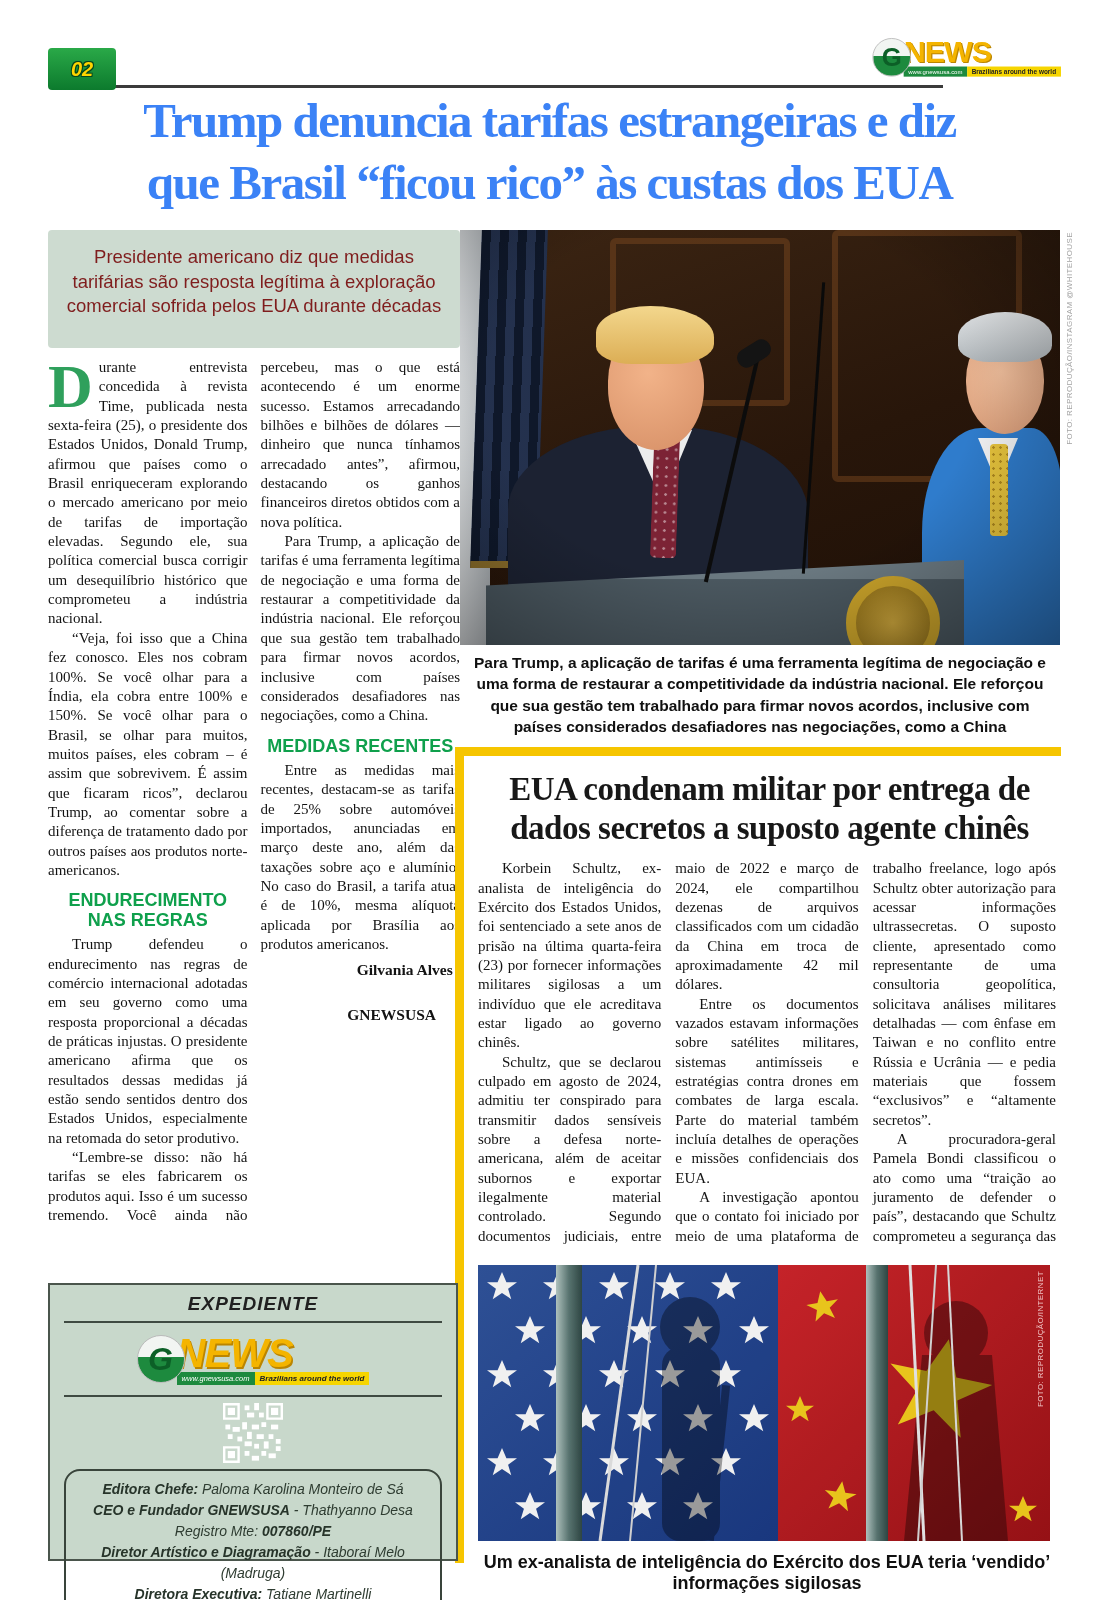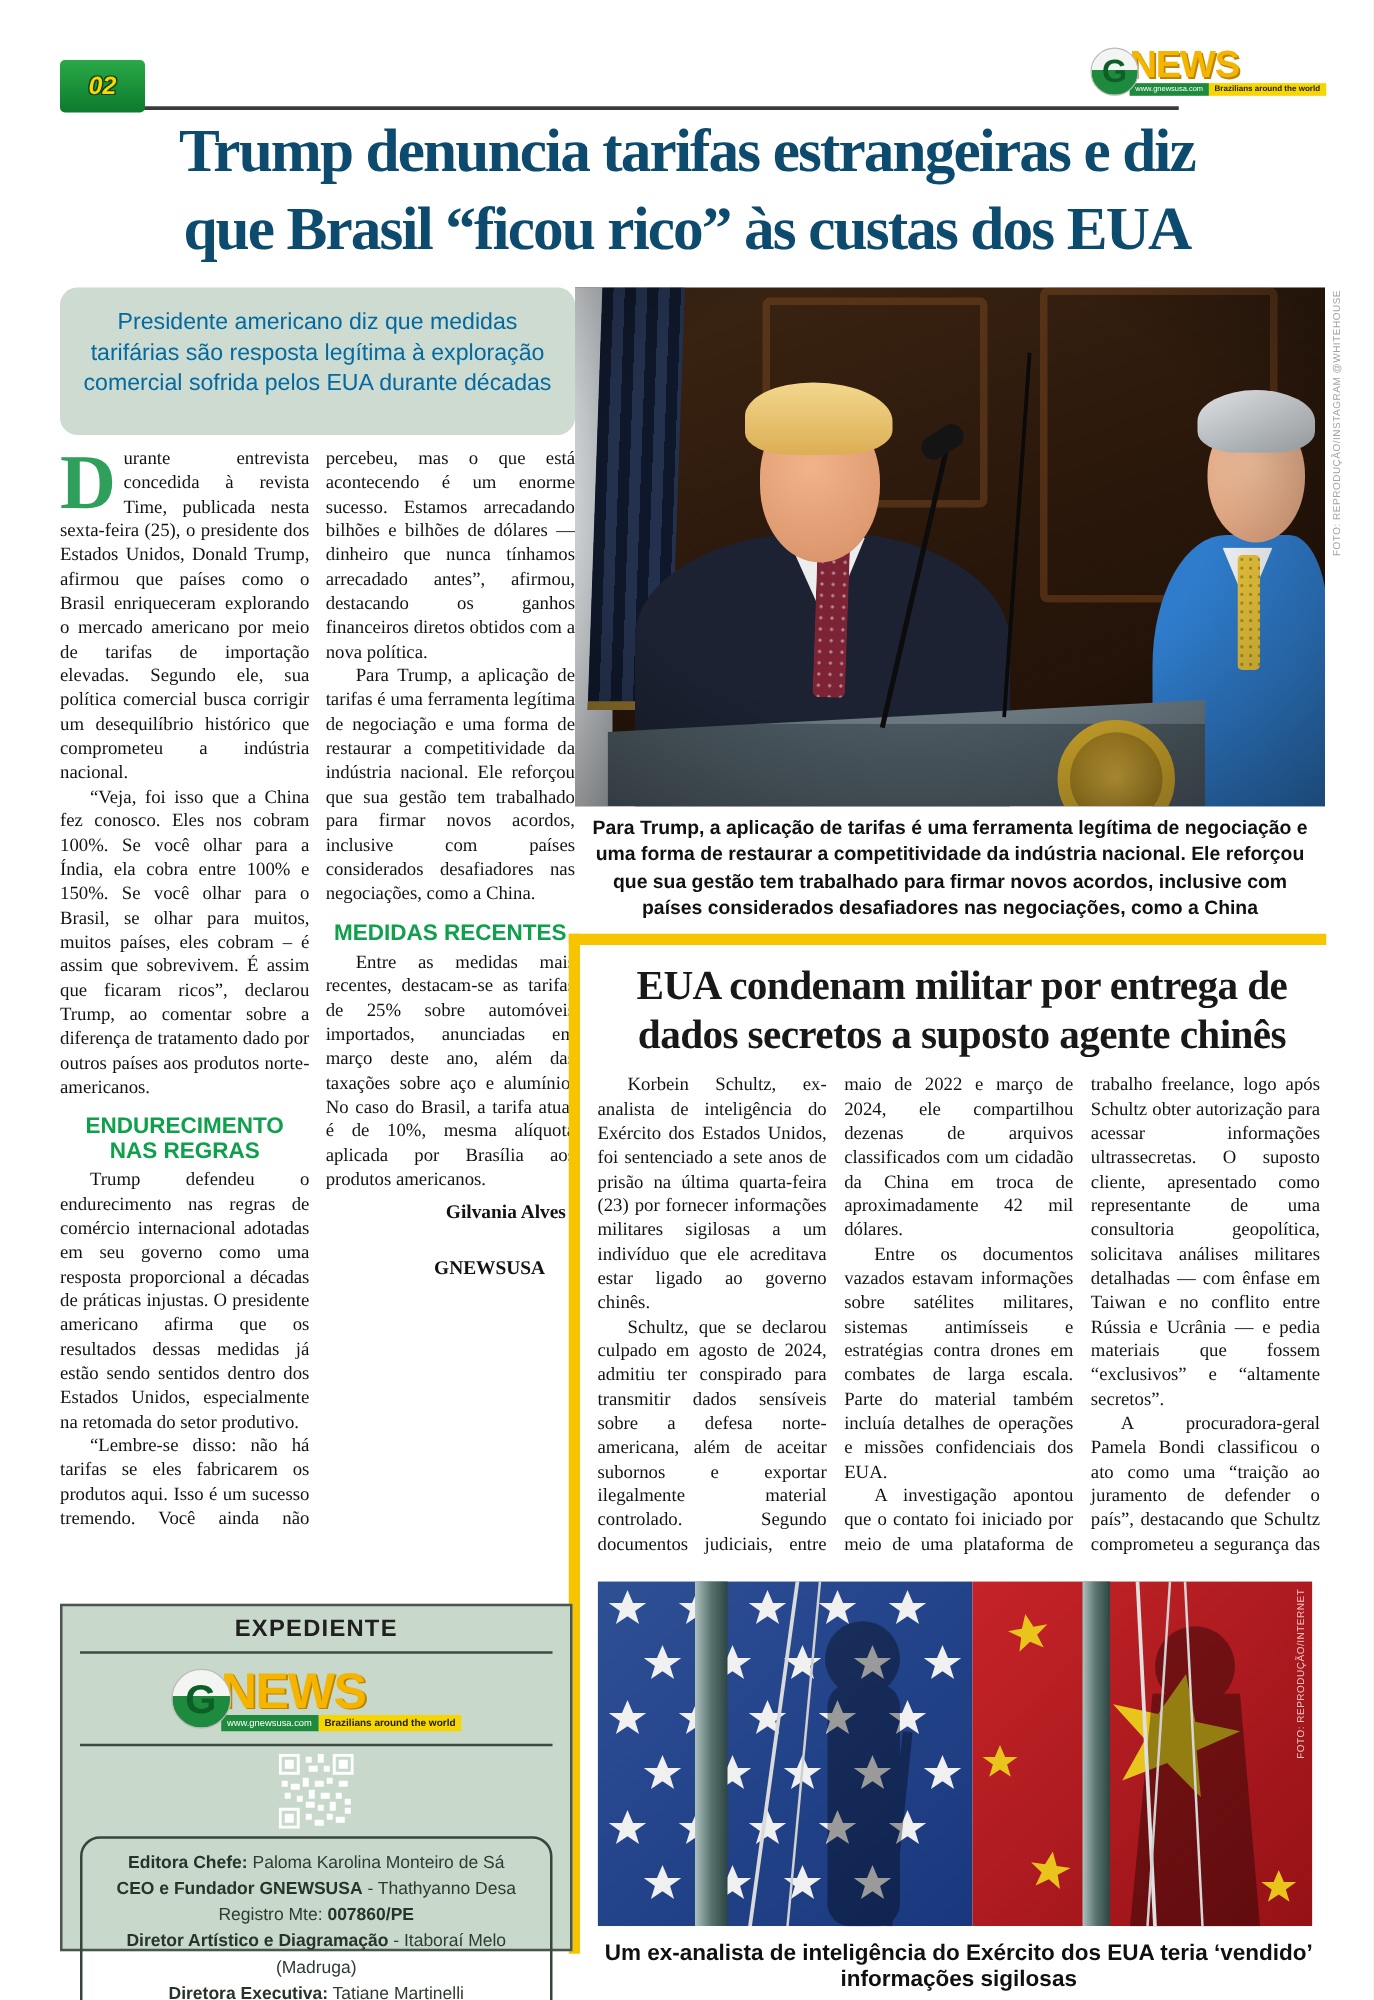--- a/index.html
+++ b/index.html
@@ -42,29 +42,29 @@
     color:#f4b400; letter-spacing:-1px; text-shadow:1.5px 1.5px 0 #bb8500;
   }
   .g-bars { display:flex; margin-top:1px; }
   .g-url { background:#1d8a3e; color:#fff; font-family:"Liberation Sans",sans-serif; font-size:6.5px; padding:2px 5px; white-space:nowrap; }
   .g-tag { background:#f6d500; color:#222; font-family:"Liberation Sans",sans-serif; font-weight:bold; font-size:7px; padding:2px 5px; white-space:nowrap; }
   .logo-hdr { position:absolute; right:0; top:-6px; transform:scale(.92); transform-origin:right top; }
 
   
   .h1 {
     position:absolute; top:90px; left:30px; right:30px; text-align:center;
-    font-weight:bold; font-size:49px; line-height:1.26; letter-spacing:-1.5px; color:#0c4a6e;
+    font-weight:bold; font-size:49px; line-height:1.26; letter-spacing:-1.5px; color:#3b82f6;
   }
 
   
   .leadbox {
     position:absolute; top:230px; left:48px; width:412px; min-height:118px;
-    background:#cddbd0; border-radius:14px; padding:15px 18px;
+    background:#cddbd0; border-radius:4px; padding:15px 18px;
     font-family:"Liberation Sans",sans-serif; font-size:18.5px; line-height:1.33;
-    color:#0369a1; text-align:center;
+    color:#7f1d1d; text-align:center;
   }
 
   
   .a1body {
     position:absolute; top:358px; left:48px; width:412px; height:882px; overflow:hidden;
     column-count:2; column-gap:13px; column-fill:auto;
     font-size:15px; line-height:1.29; text-align:justify; color:#131313;
   }
   .a1body p, .a2body p { margin:0; text-indent:1.6em; }
   p.pfirst { text-indent:0; }
@@ -156,21 +156,21 @@
   .ph2wrap { position:relative; width:572px; height:276px; margin-top:14px; }
   .photo2 { position:absolute; inset:0; overflow:hidden; }
   .caption2 {
     margin-top:11px; width:578px; text-align:center;
     font-family:"Liberation Sans",sans-serif; font-weight:bold; font-size:18px; color:#101010;
   }
 
   
   .exped {
     position:absolute; top:1283px; left:48px; width:410px; height:278px;
-    background:#c8d8cb; border:2px solid #4a554c; padding-top:8px;
+    background:#c8d8cb; border:2px solid #4a554c; padding-top:8px;font-style:italic;
   }
   .exp-title {
     text-align:center; font-family:"Liberation Sans",sans-serif; font-weight:bold;
     font-size:19px; letter-spacing:1px; color:#202020;
   }
   .exp-rule { height:2px; background:#3f4a42; margin:6px 14px; }
   .exp-logo { display:flex; justify-content:center; padding:6px 0 4px; }
   .exp-logo .g-badge { width:48px; height:48px; font-size:32px; }
   .exp-logo .g-news { font-size:40px; line-height:36px; }
   .exp-logo .g-url { font-size:7.5px; }

